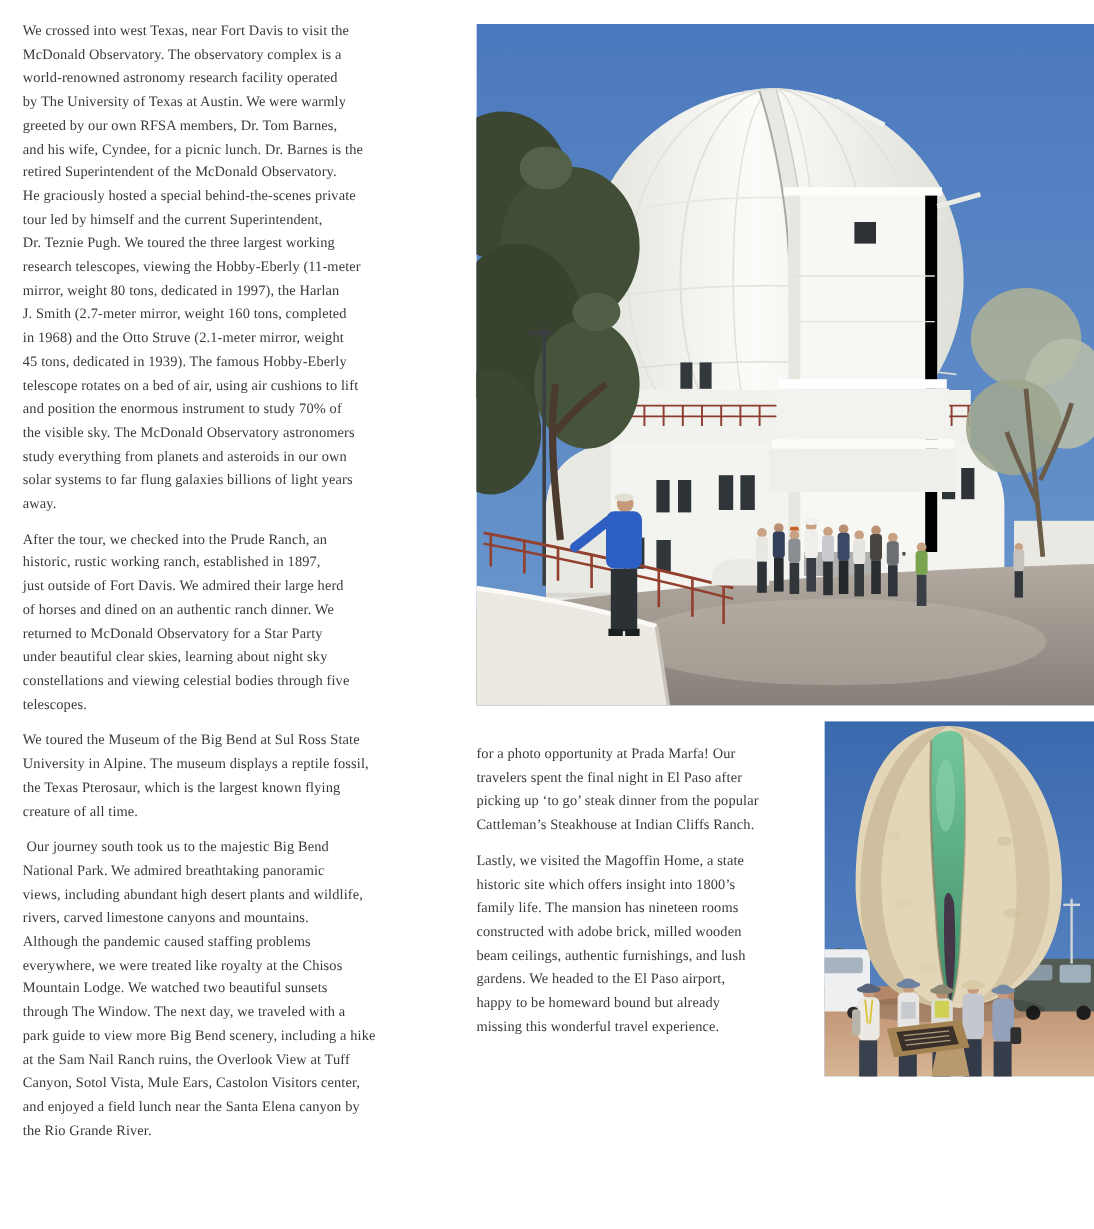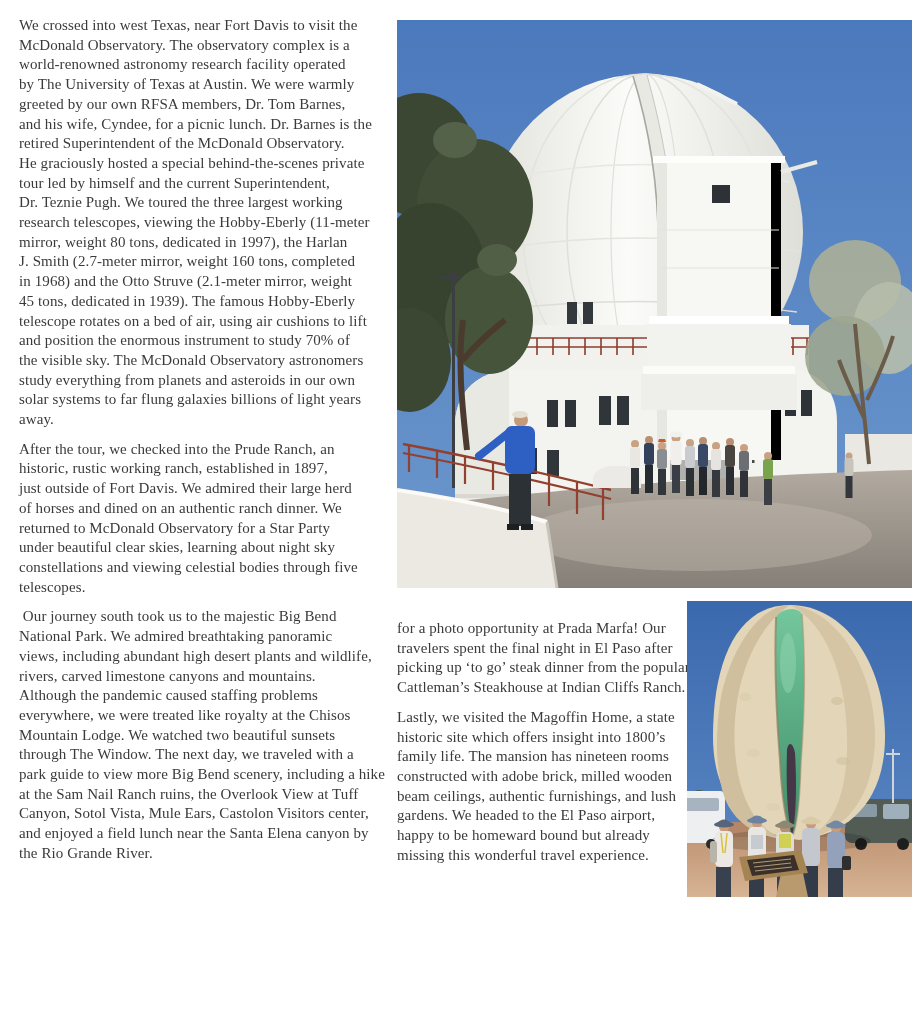--- a/index.html
+++ b/index.html
@@ -3,21 +3,21 @@
 <meta charset="utf-8">
 <style>
   html,body { margin:0; padding:0; background:#ffffff; }
   .page {
     position:relative; width:912px; height:1024px; background:#ffffff;
     overflow:hidden; font-family:"Liberation Serif", serif; color:#3a3a3a;
   }
   .col { position:absolute; }
   .col p {
     margin:0 0 10px 0;
-    font-size:15px;
+    font-size:12px;
     line-height:19.7px;
     letter-spacing:0.1px;
     white-space:pre;
   }
   #left-col  { left:19px;  top:16px;  width:345px; }
   #right-col { left:397px; top:619px; width:286px; }
   .photo { position:absolute; display:block; }
   #obs-photo  { left:397px; top:20px;  width:515px; height:568px; }
   #pist-photo { left:687px; top:601px; width:225px; height:296px; }
 </style>
@@ -49,20 +49,24 @@
 solar systems to far flung galaxies billions of light years
 away.</p>
     <p>After the tour, we checked into the Prude Ranch, an
 historic, rustic working ranch, established in 1897,
 just outside of Fort Davis. We admired their large herd
 of horses and dined on an authentic ranch dinner. We
 returned to McDonald Observatory for a Star Party
 under beautiful clear skies, learning about night sky
 constellations and viewing celestial bodies through five
 telescopes.</p>
+    <p>We toured the Museum of the Big Bend at Sul Ross State
+University in Alpine. The museum displays a reptile fossil,
+the Texas Pterosaur, which is the largest known flying
+creature of all time.</p>
     <p> Our journey south took us to the majestic Big Bend
 National Park. We admired breathtaking panoramic
 views, including abundant high desert plants and wildlife,
 rivers, carved limestone canyons and mountains.
 Although the pandemic caused staffing problems
 everywhere, we were treated like royalty at the Chisos
 Mountain Lodge. We watched two beautiful sunsets
 through The Window. The next day, we traveled with a
 park guide to view more Big Bend scenery, including a hike
 at the Sam Nail Ranch ruins, the Overlook View at Tuff

